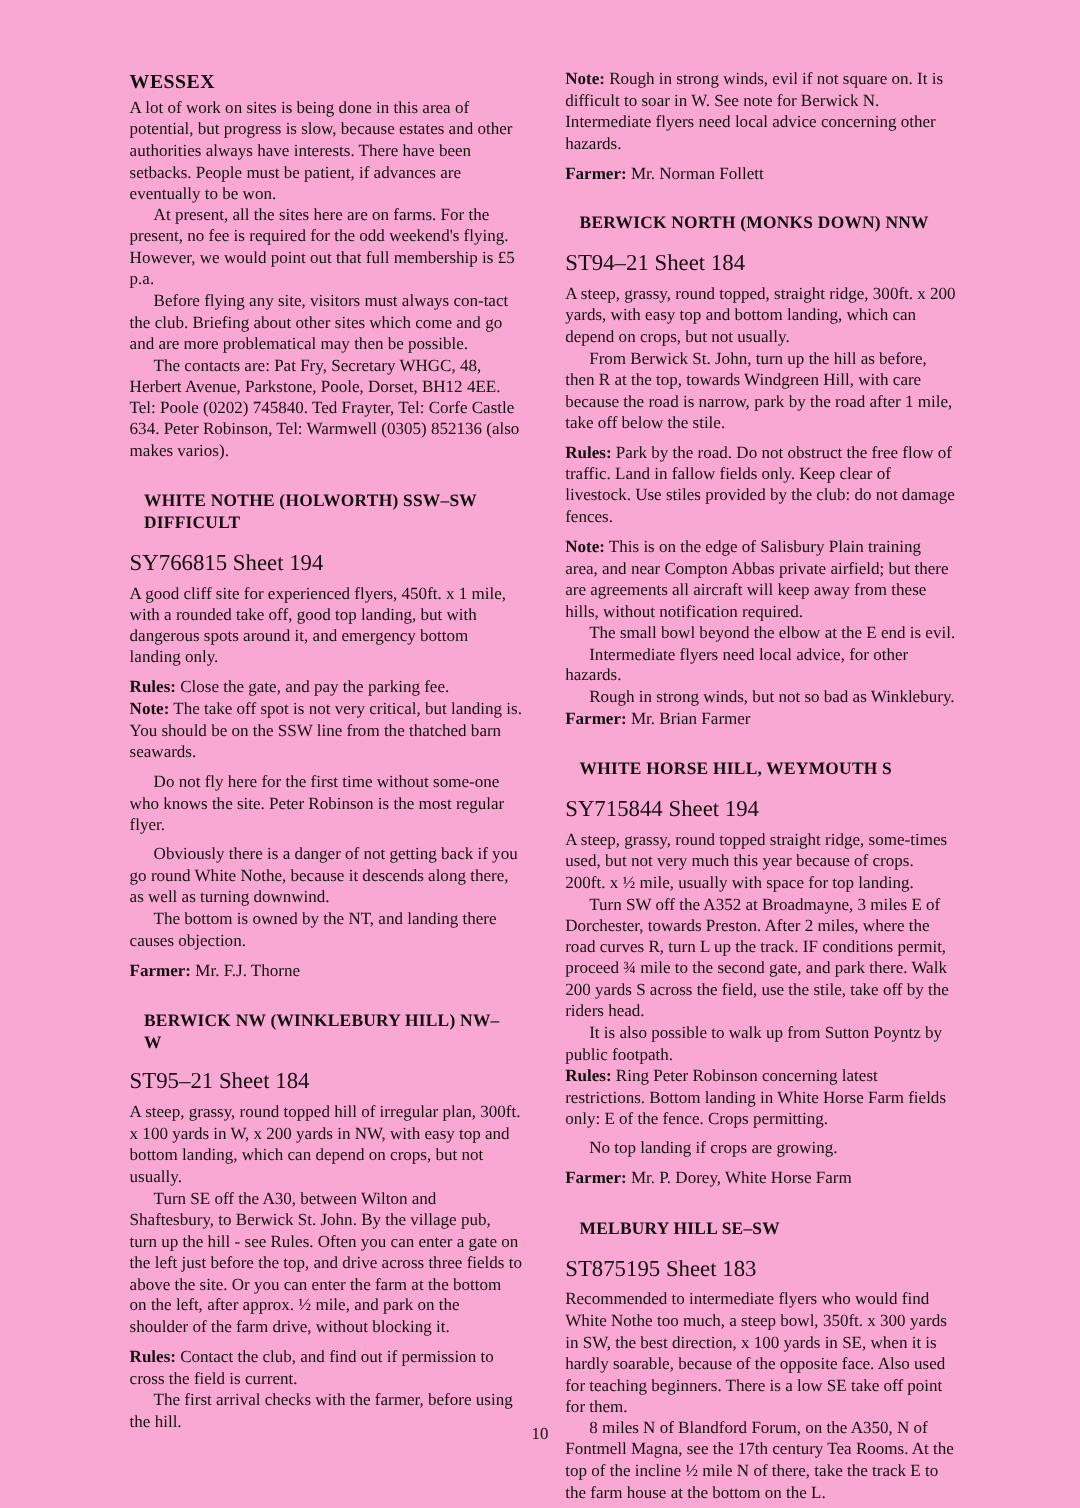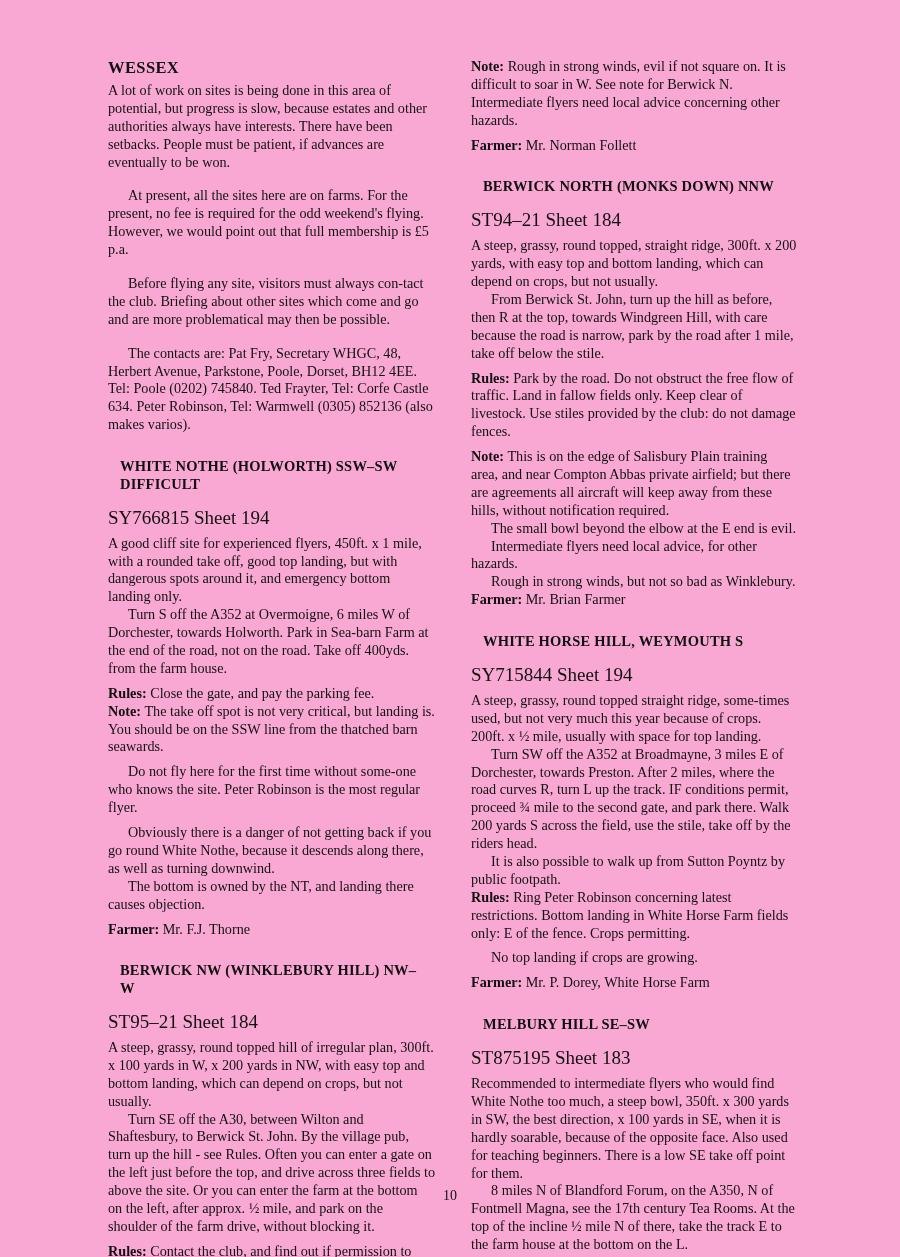--- a/index.html
+++ b/index.html
@@ -66,21 +66,21 @@
     margin-top: 7px;
   }
   .lbl {
     font-weight: bold;
     text-align: right;
   }
   .site-block {
     margin-top: 24px;
   }
   .para-group p + p {
-    margin-top: 16px;
+    margin-top: 0;
   }
   .page-number {
     position: absolute;
     left: 0;
     top: 1188px;
     width: 900px;
     text-align: center;
     font-size: 14px;
     font-family: "Liberation Serif", serif;
   }
@@ -99,21 +99,20 @@
         <p class="para">A lot of work on sites is being done in this area of potential, but progress is slow, because estates and other authorities always have interests. There have been setbacks. People must be patient, if advances are eventually to be won.</p>
         <p class="para indent">At present, all the sites here are on farms. For the present, no fee is required for the odd weekend's flying. However, we would point out that full membership is £5 p.a.</p>
         <p class="para indent gap">Before flying any site, visitors must always con-tact the club. Briefing about other sites which come and go and are more problematical may then be possible.</p>
         <p class="para indent gap">The contacts are: Pat Fry, Secretary WHGC, 48, Herbert Avenue, Parkstone, Poole, Dorset, BH12 4EE. Tel: Poole (0202) 745840. Ted Frayter, Tel: Corfe Castle 634. Peter Robinson, Tel: Warmwell (0305) 852136 (also makes varios).</p>
       </div>
 
       <div class="site-block">
         <div class="site-heading">WHITE NOTHE (HOLWORTH) SSW–SW DIFFICULT</div>
         <div class="site-sub">SY766815  Sheet 194</div>
         <p class="para">A good cliff site for experienced flyers, 450ft. x 1 mile, with a rounded take off, good top landing, but with dangerous spots around it, and emergency bottom landing only.</p>
-        <p class="para indent">Turn S off the A352 at Overmoigne, 6 miles W of Dorchester, towards Holworth. Park in Sea-barn Farm at the end of the road, not on the road. Take off 400yds. from the farm house.</p>
         <p class="para gap"><span class="lbl">Rules:</span><span> Close the gate, and pay the parking fee.</span></p>
         <p class="para"><span class="lbl">Note:</span><span> The take off spot is not very critical, but landing is. You should be on the SSW line from the thatched barn seawards.</span></p>
         <p class="para indent gap">Do not fly here for the first time without some-one who knows the site. Peter Robinson is the most regular flyer.</p>
         <p class="para indent gap">Obviously there is a danger of not getting back if you go round White Nothe, because it descends along there, as well as turning downwind.</p>
         <p class="para indent">The bottom is owned by the NT, and landing there causes objection.</p>
         <p class="para gap"><span class="lbl">Farmer:</span><span> Mr. F.J. Thorne</span></p>
       </div>
 
       <div class="site-block">
         <div class="site-heading">BERWICK NW (WINKLEBURY HILL) NW–W</div>

